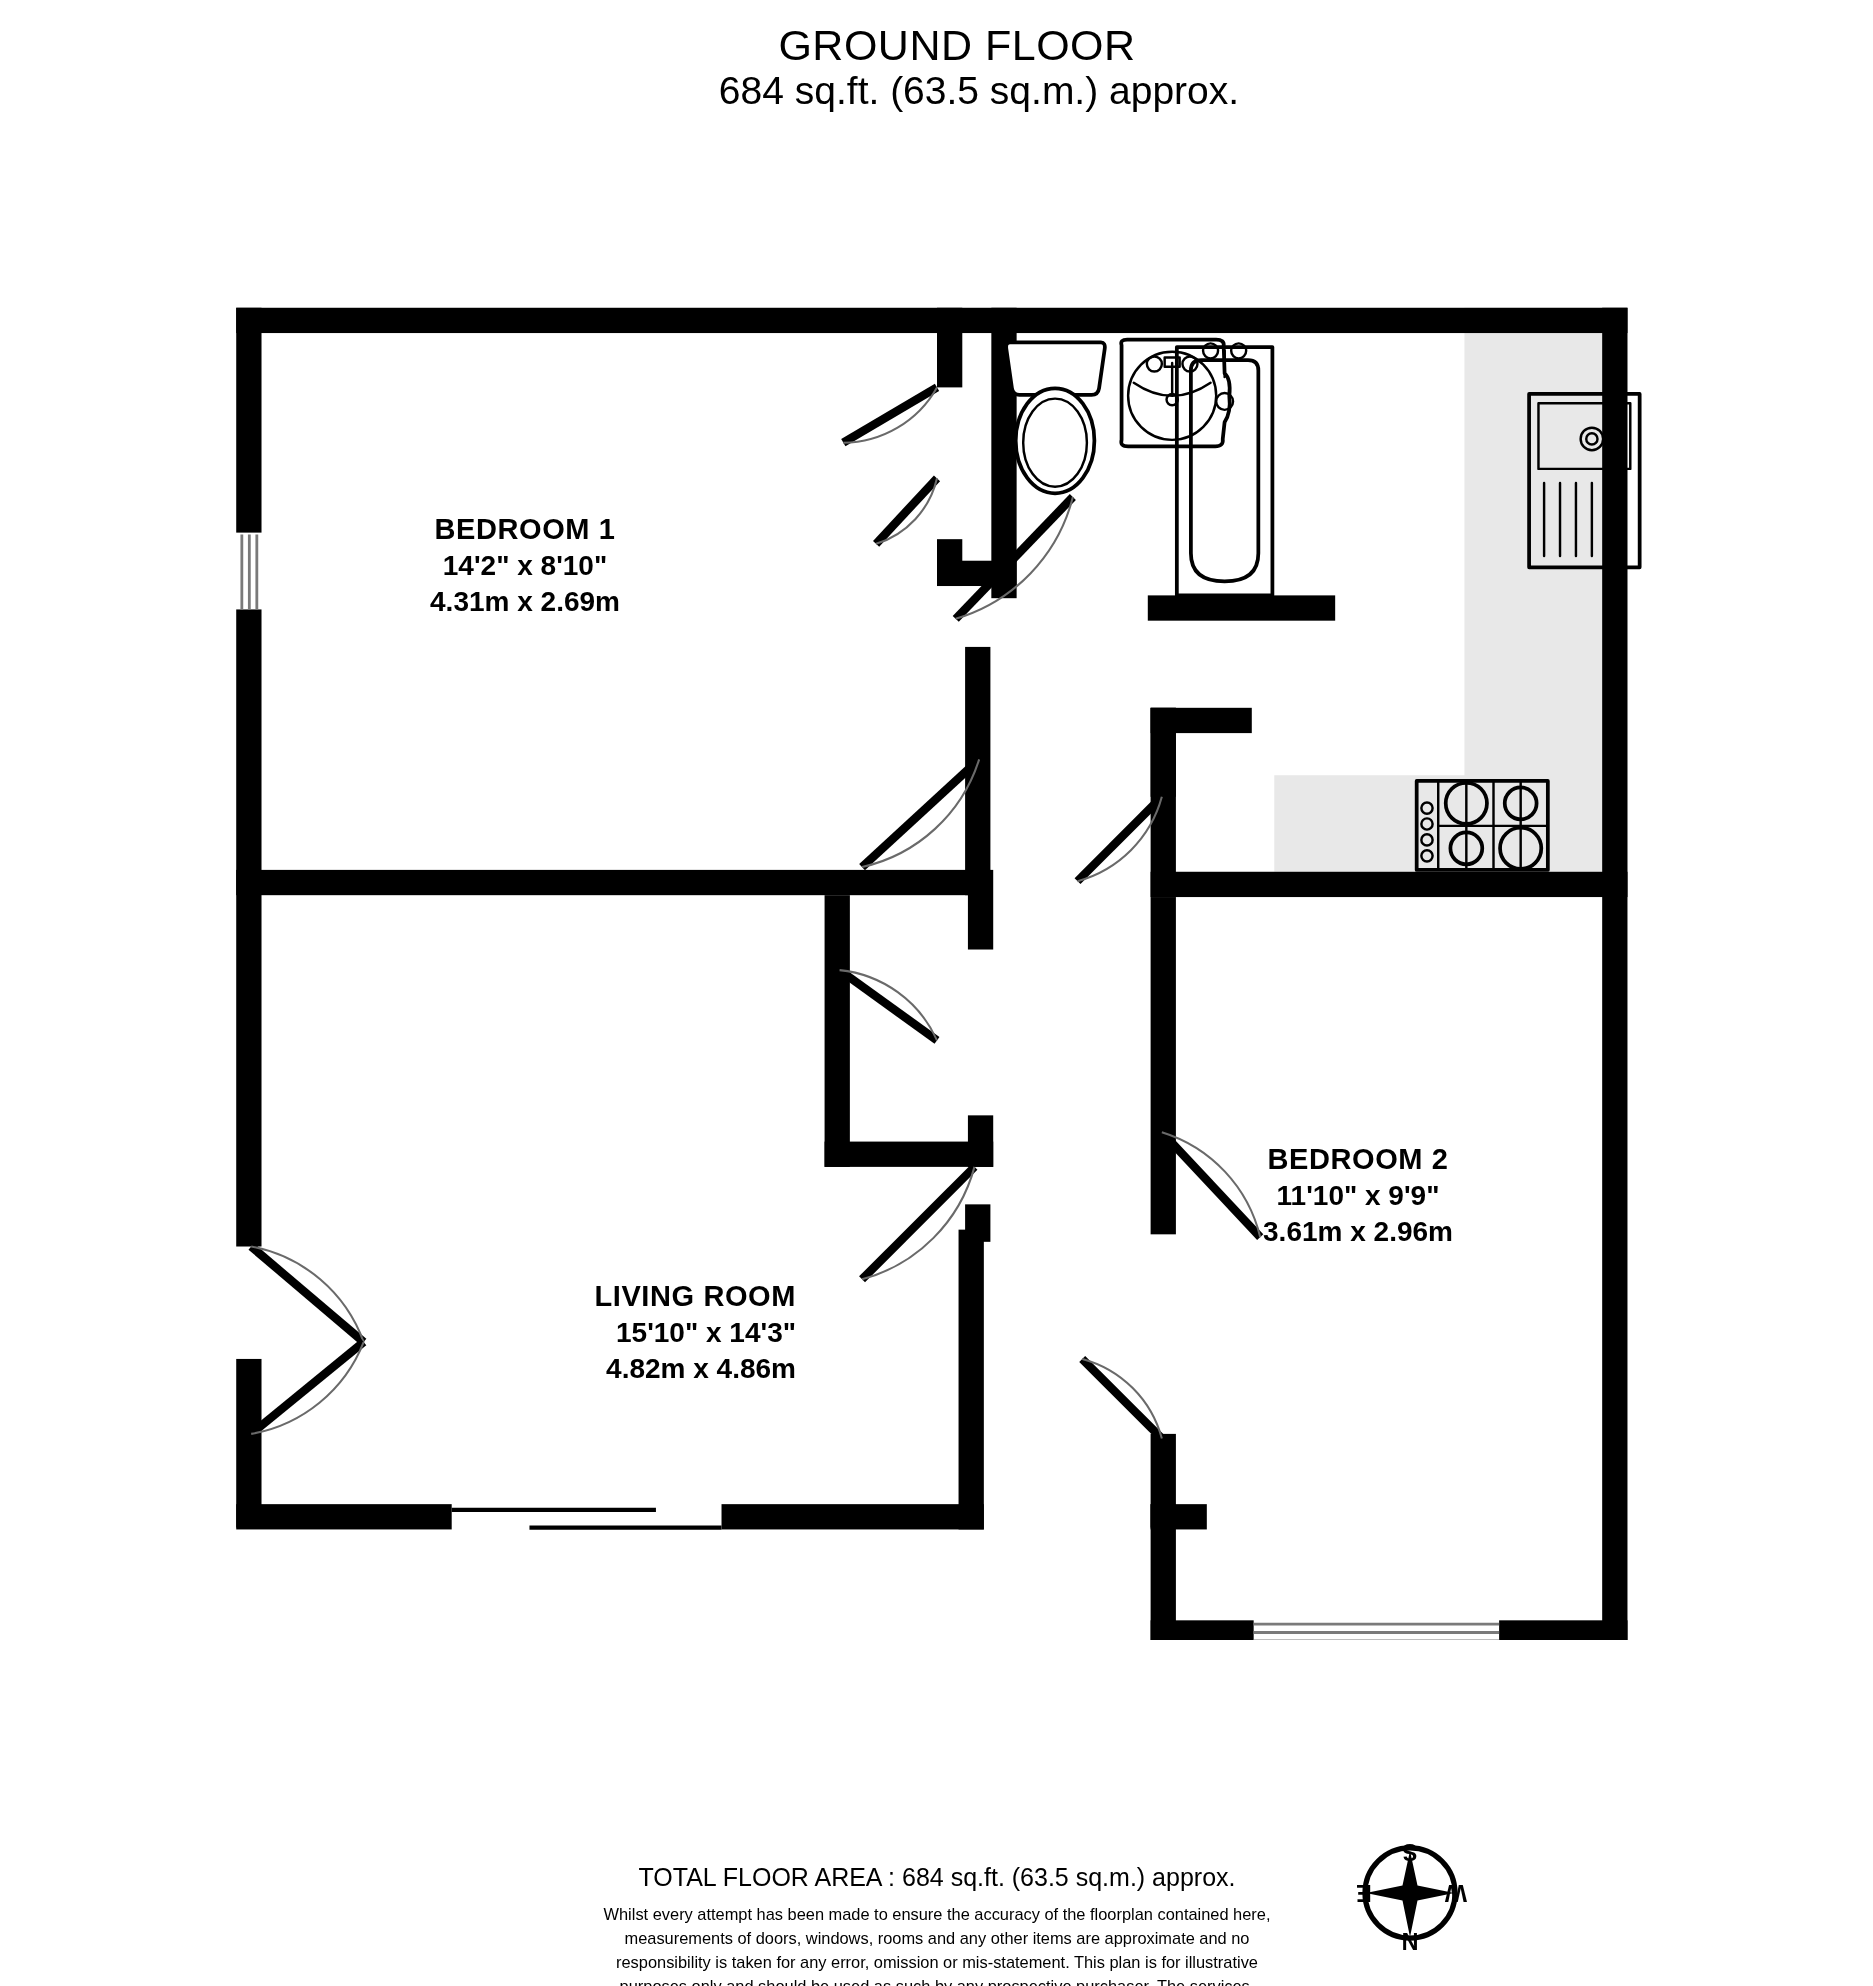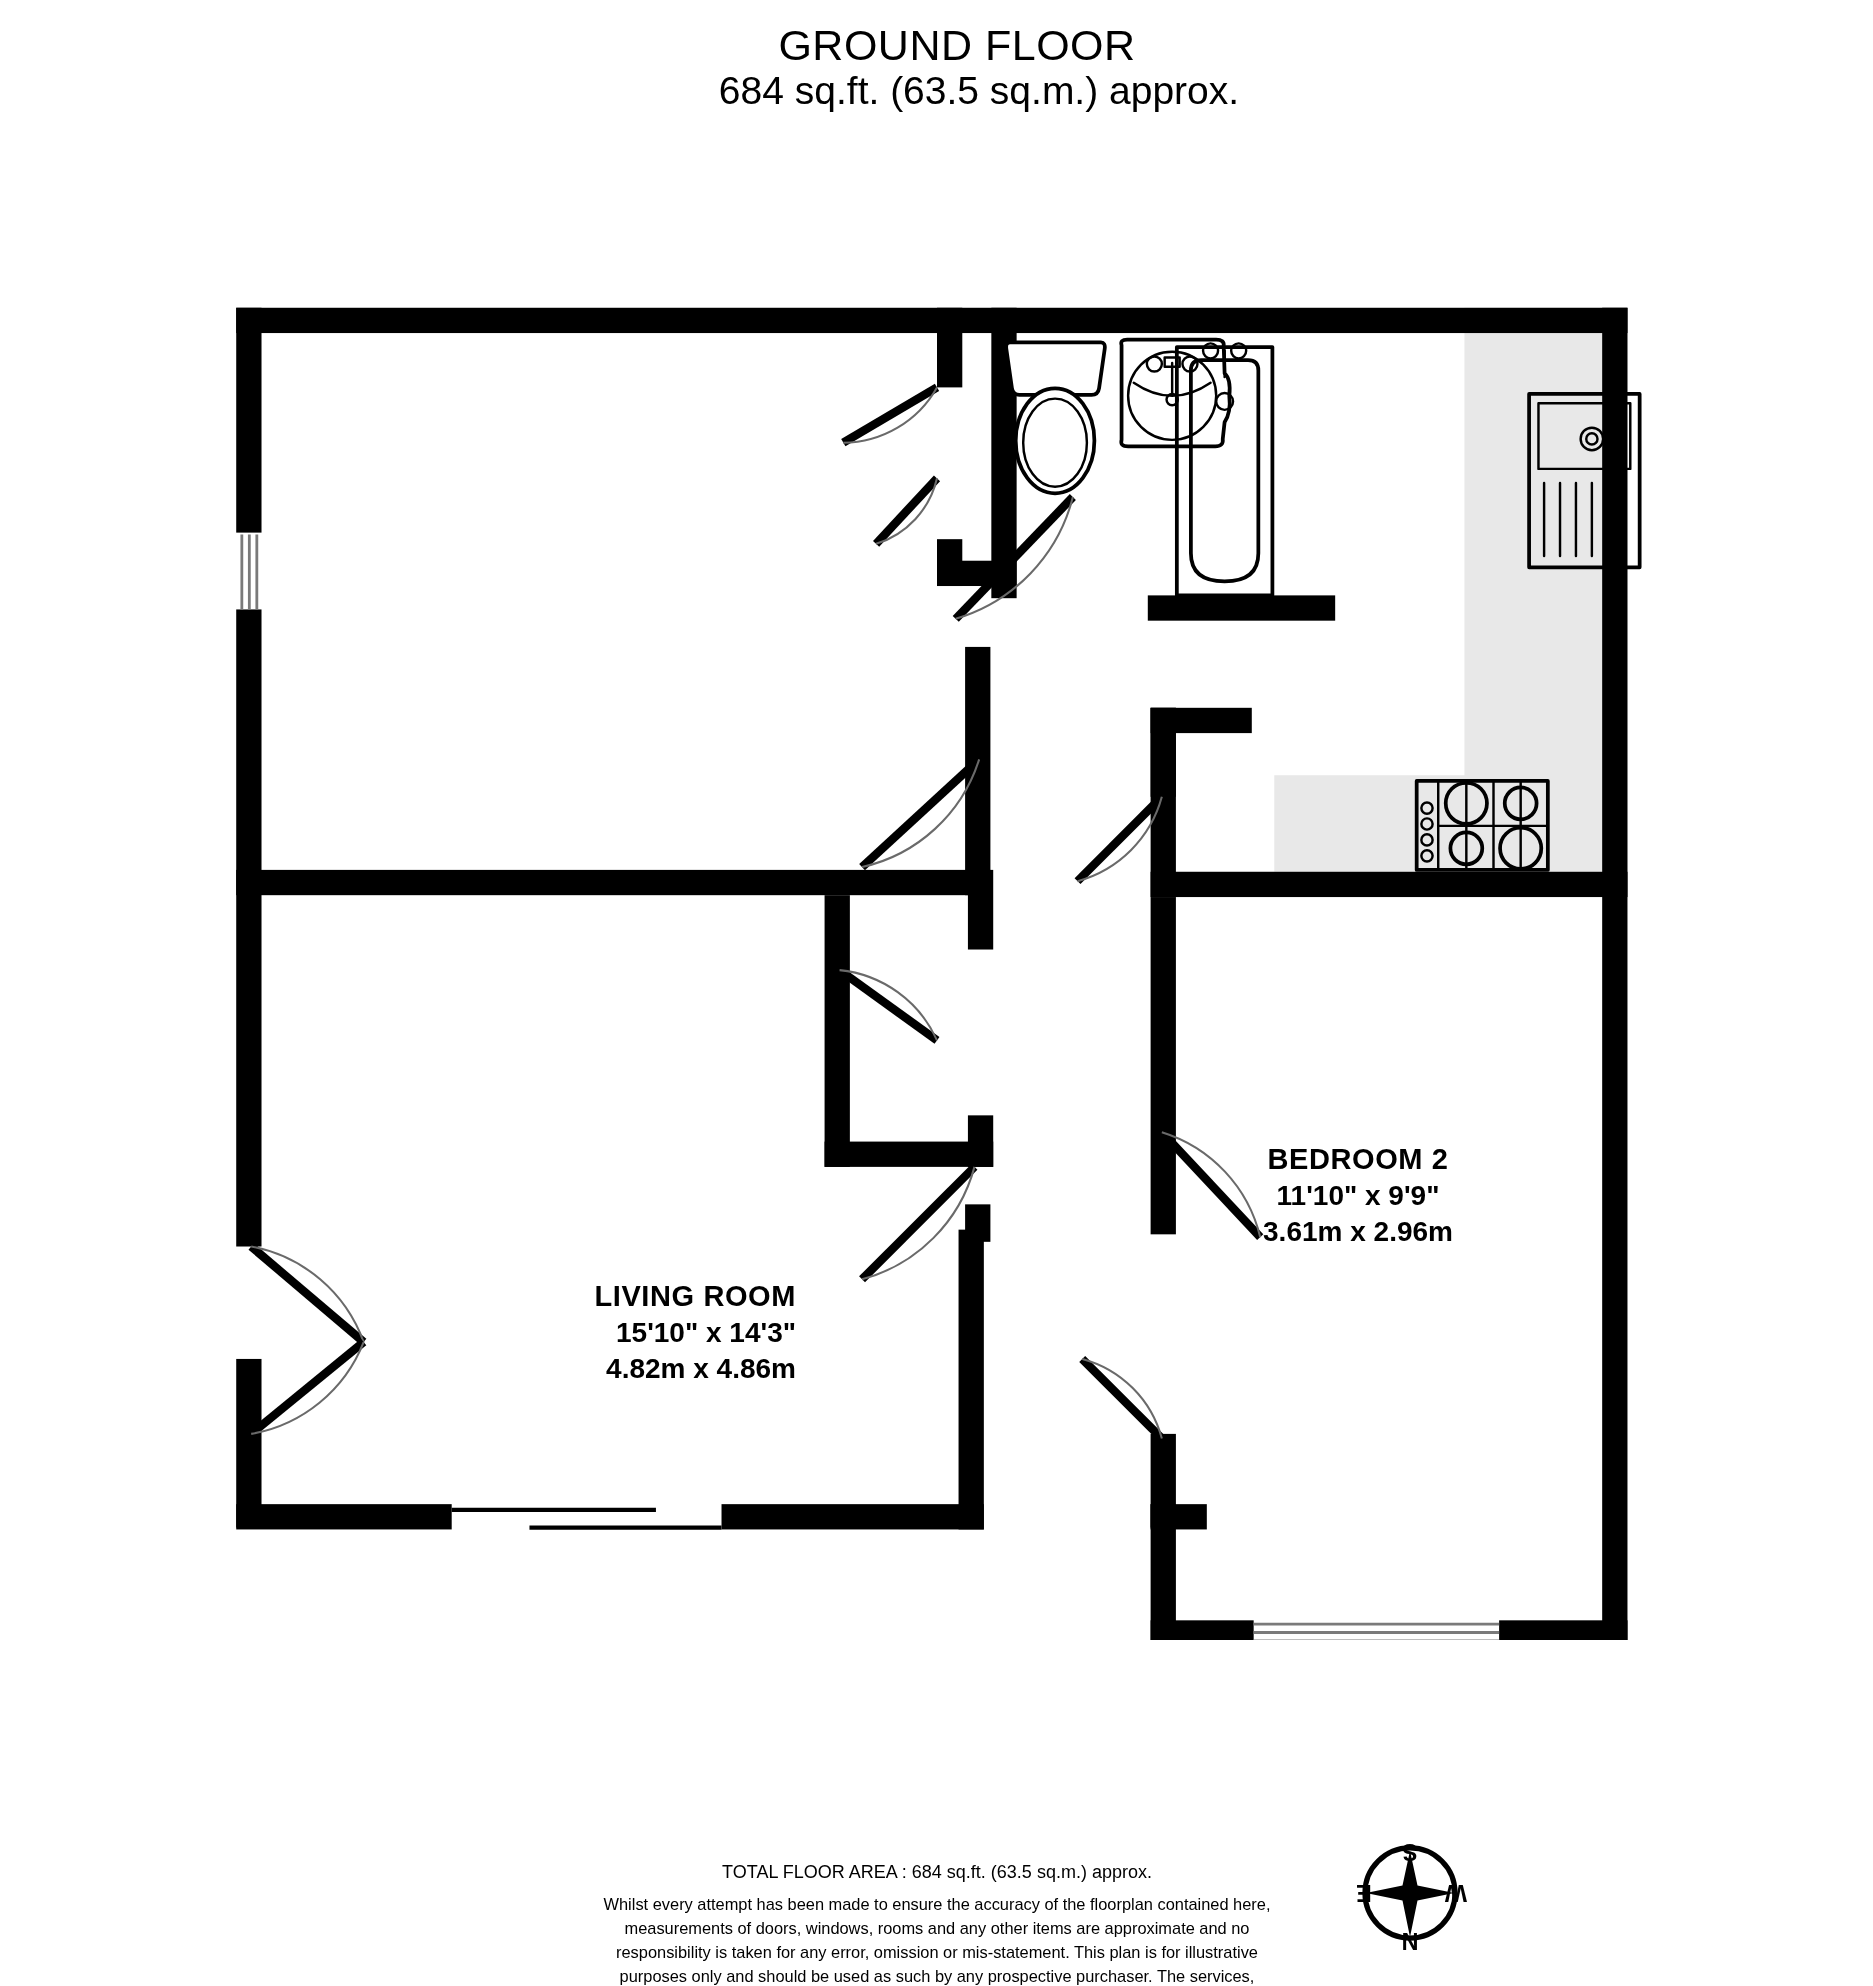--- a/index.html
+++ b/index.html
@@ -117,21 +117,21 @@
   }
   
   .footer {
     position: absolute;
     left: 0;
     top: 1860px;
     width: 1874px;
     text-align: center;
   }
   .footer .total {
-    font-size: 18px;
+    font-size: 25px;
     line-height: 1.4;
     margin-bottom: 6.6px;
   }
   .footer .disclaimer {
     font-size: 16.4px;
     line-height: 1.47;
     width: 693px;
     margin: 0 auto;
   }
   
@@ -343,20 +343,25 @@
         <line class="fixture-thin" x1="1623" y1="731" x2="1623" y2="778"></line>
         <circle class="fixture-thin" cx="1523" cy="712" r="6"></circle>
         <circle class="fixture-thin" cx="1523" cy="729" r="6"></circle>
         <circle class="fixture-thin" cx="1523" cy="746" r="6"></circle>
         <circle class="fixture-thin" cx="1523" cy="763" r="6"></circle>
       </g>
 
     </svg>
   </div>
 
+  <div class="room-label" style="left:347px; top:511px; width:356px;">
+    <div class="rl-name">BEDROOM 1</div>
+    <div class="rl-imp">14'2"  x 8'10"</div>
+    <div class="rl-met">4.31m  x 2.69m</div>
+  </div>
 
 
   <div class="room-label" style="left:440px; top:1278px; width:356px;text-align:right;">
     <div class="rl-name">LIVING ROOM</div>
     <div class="rl-imp">15'10"  x 14'3"</div>
     <div class="rl-met">4.82m  x 4.86m</div>
   </div>
 
   <div class="room-label" style="left:1180px; top:1141px; width:356px;">
     <div class="rl-name">BEDROOM 2</div>

